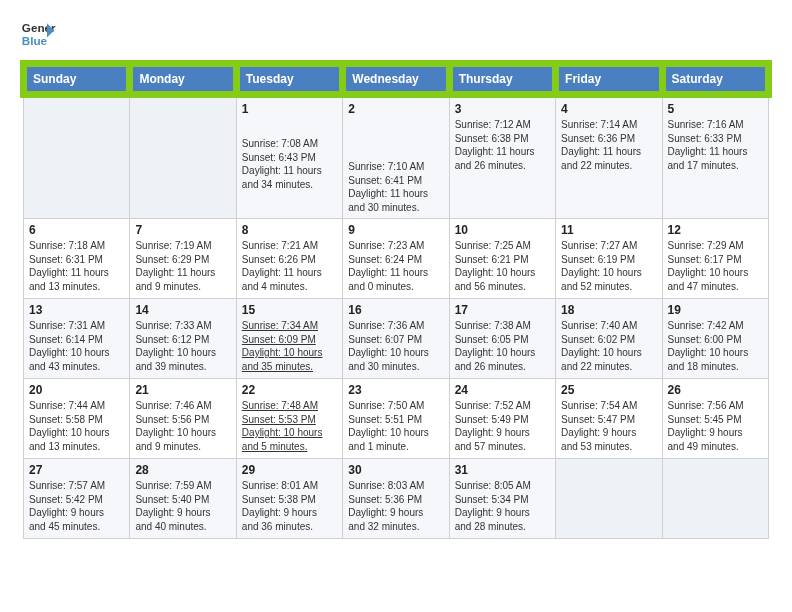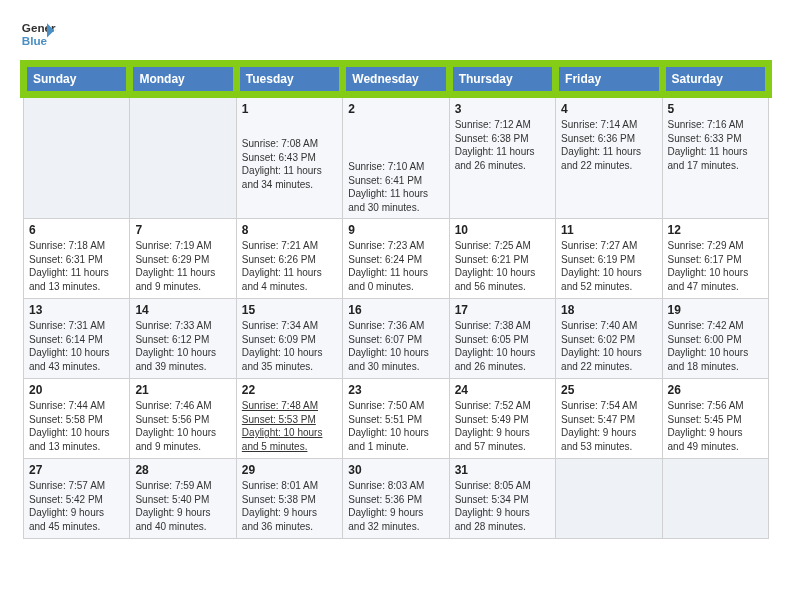--- a/index.html
+++ b/index.html
@@ -205,21 +205,21 @@
         </td>
         <td>
           <div class="cell-day">14</div>
           <div class="cell-info" style="white-space: pre-line;">Sunrise: 7:33 AM
 Sunset: 6:12 PM
 Daylight: 10 hours
 and 39 minutes.</div>
         </td>
         <td>
           <div class="cell-day">15</div>
-          <div class="cell-info" style="white-space: pre-line;">Sunrise: 7:34 AM
+          <div class="cell-info" style="white-space: pre-line; text-decoration: underline;">Sunrise: 7:34 AM
 Sunset: 6:09 PM
 Daylight: 10 hours
 and 35 minutes.</div>
         </td>
         <td>
           <div class="cell-day">16</div>
           <div class="cell-info" style="white-space: pre-line;">Sunrise: 7:36 AM
 Sunset: 6:07 PM
 Daylight: 10 hours
 and 30 minutes.</div>

